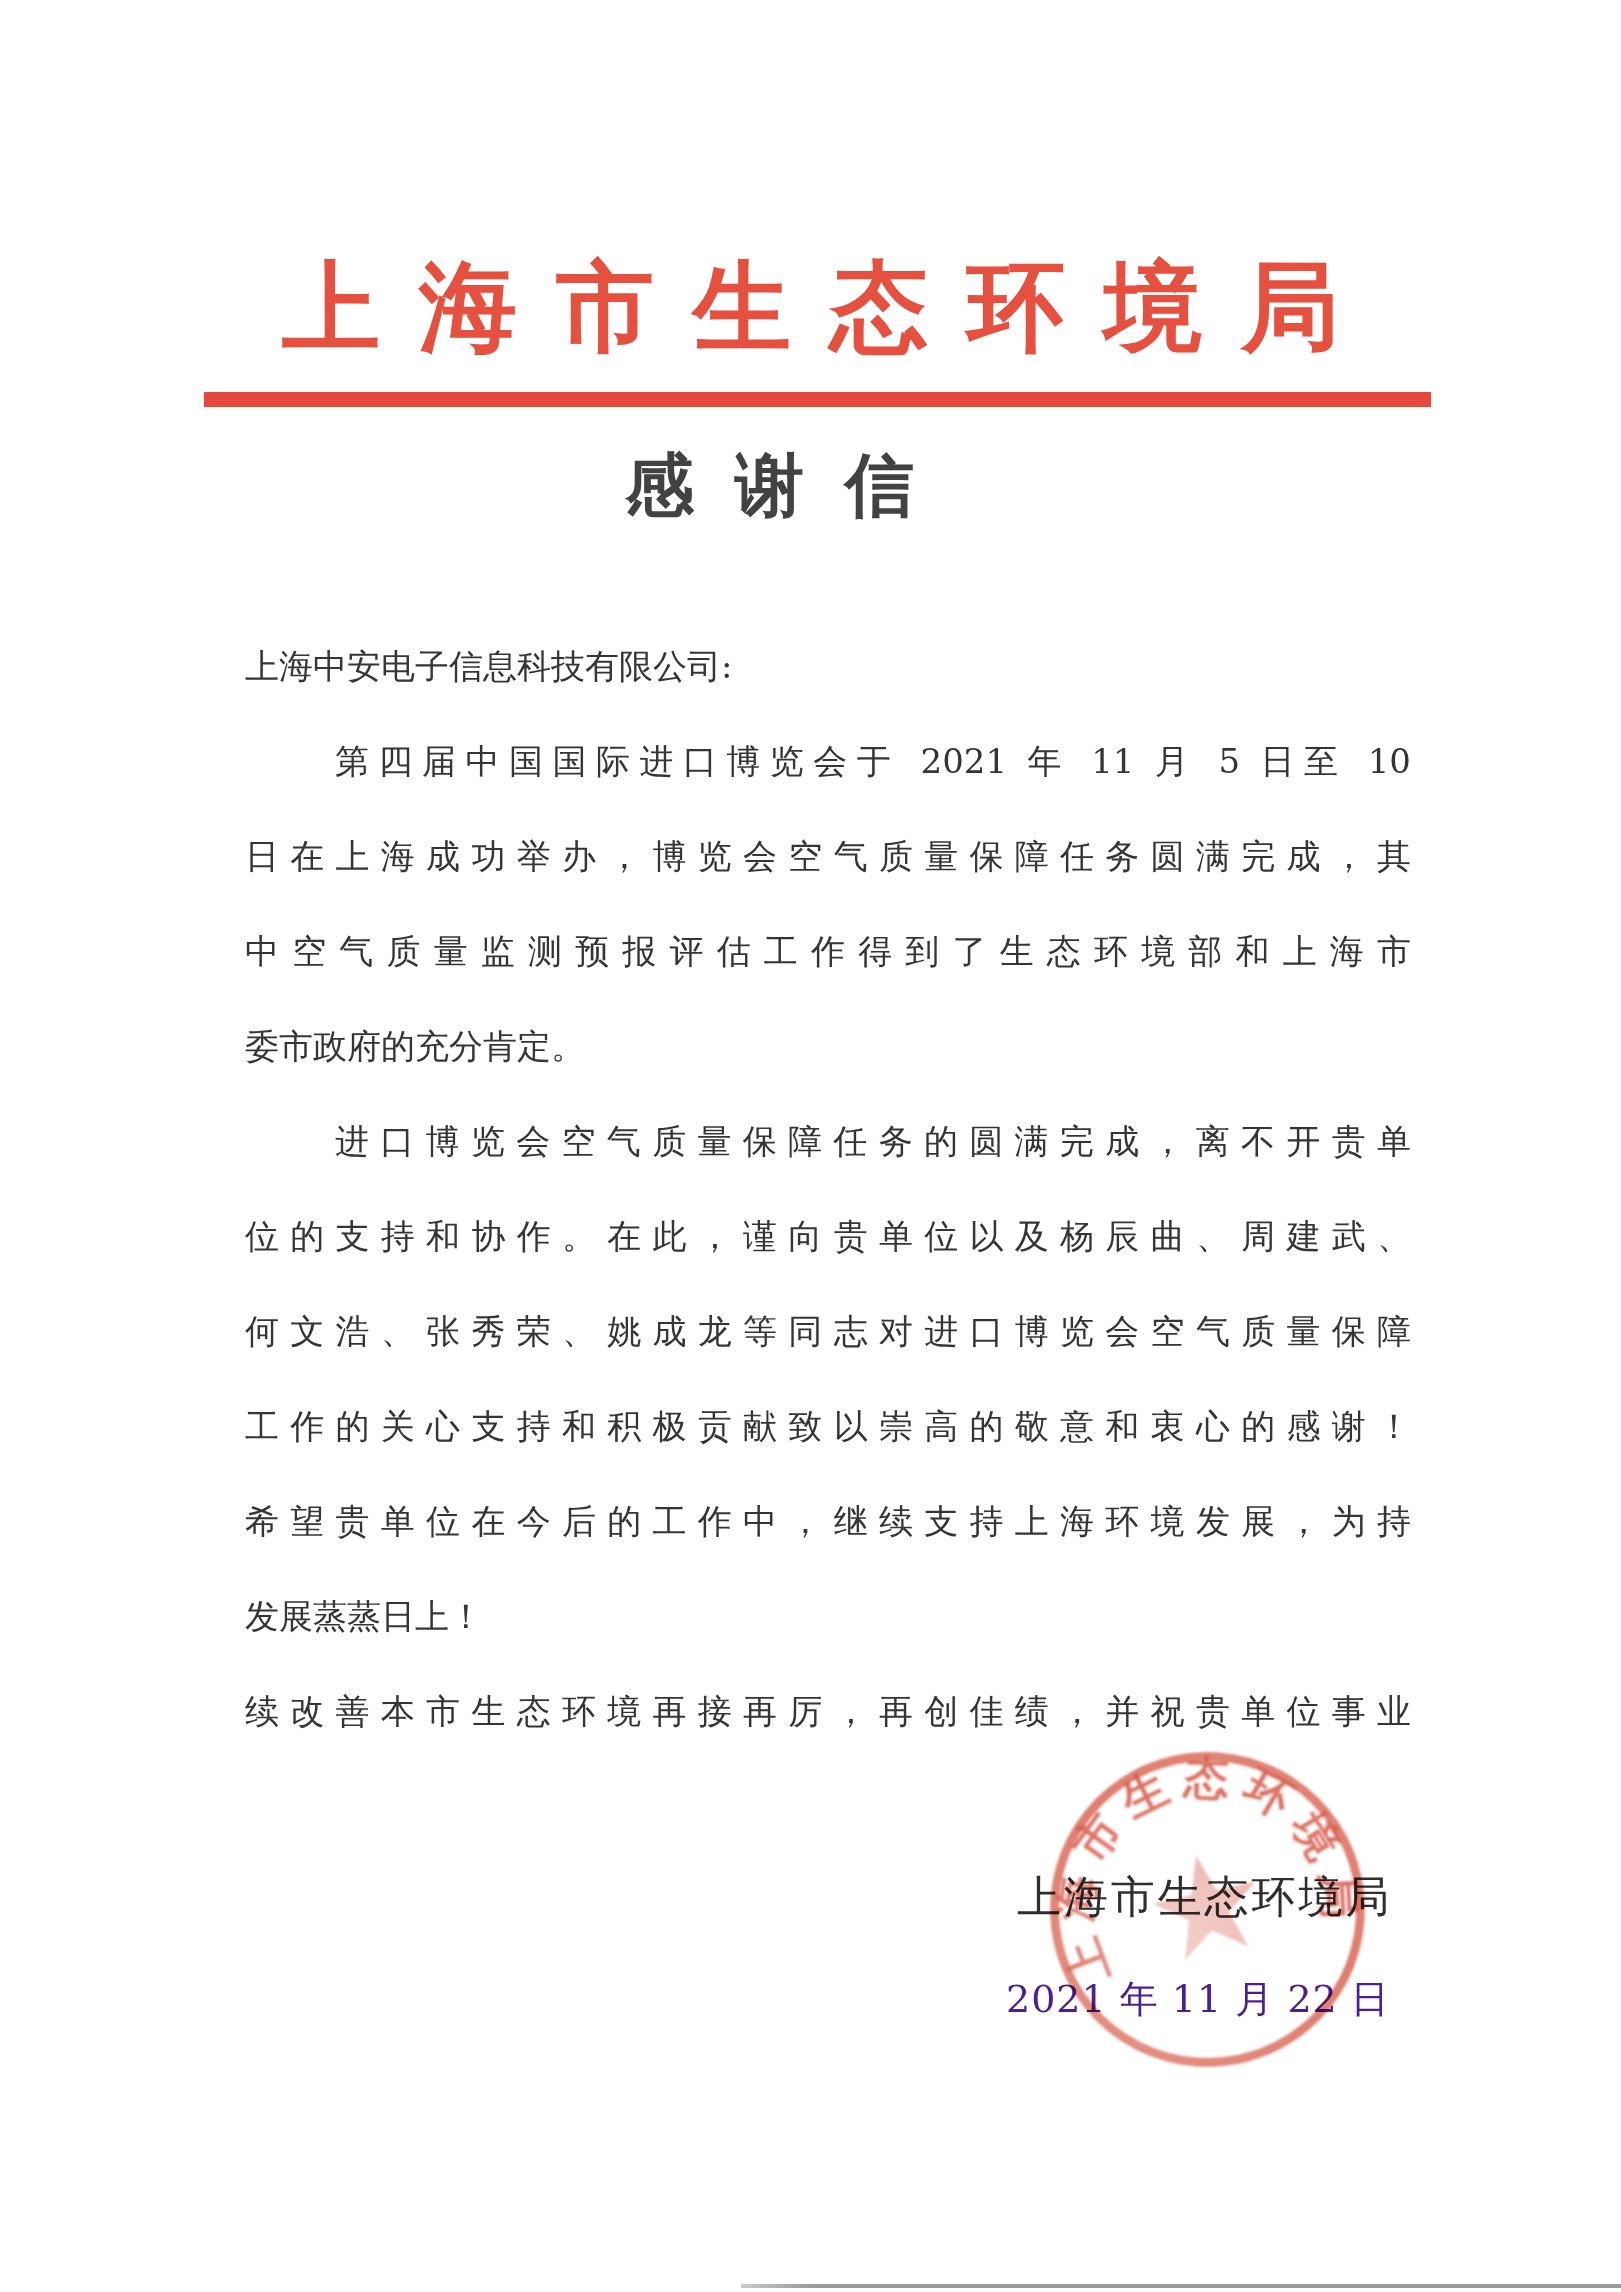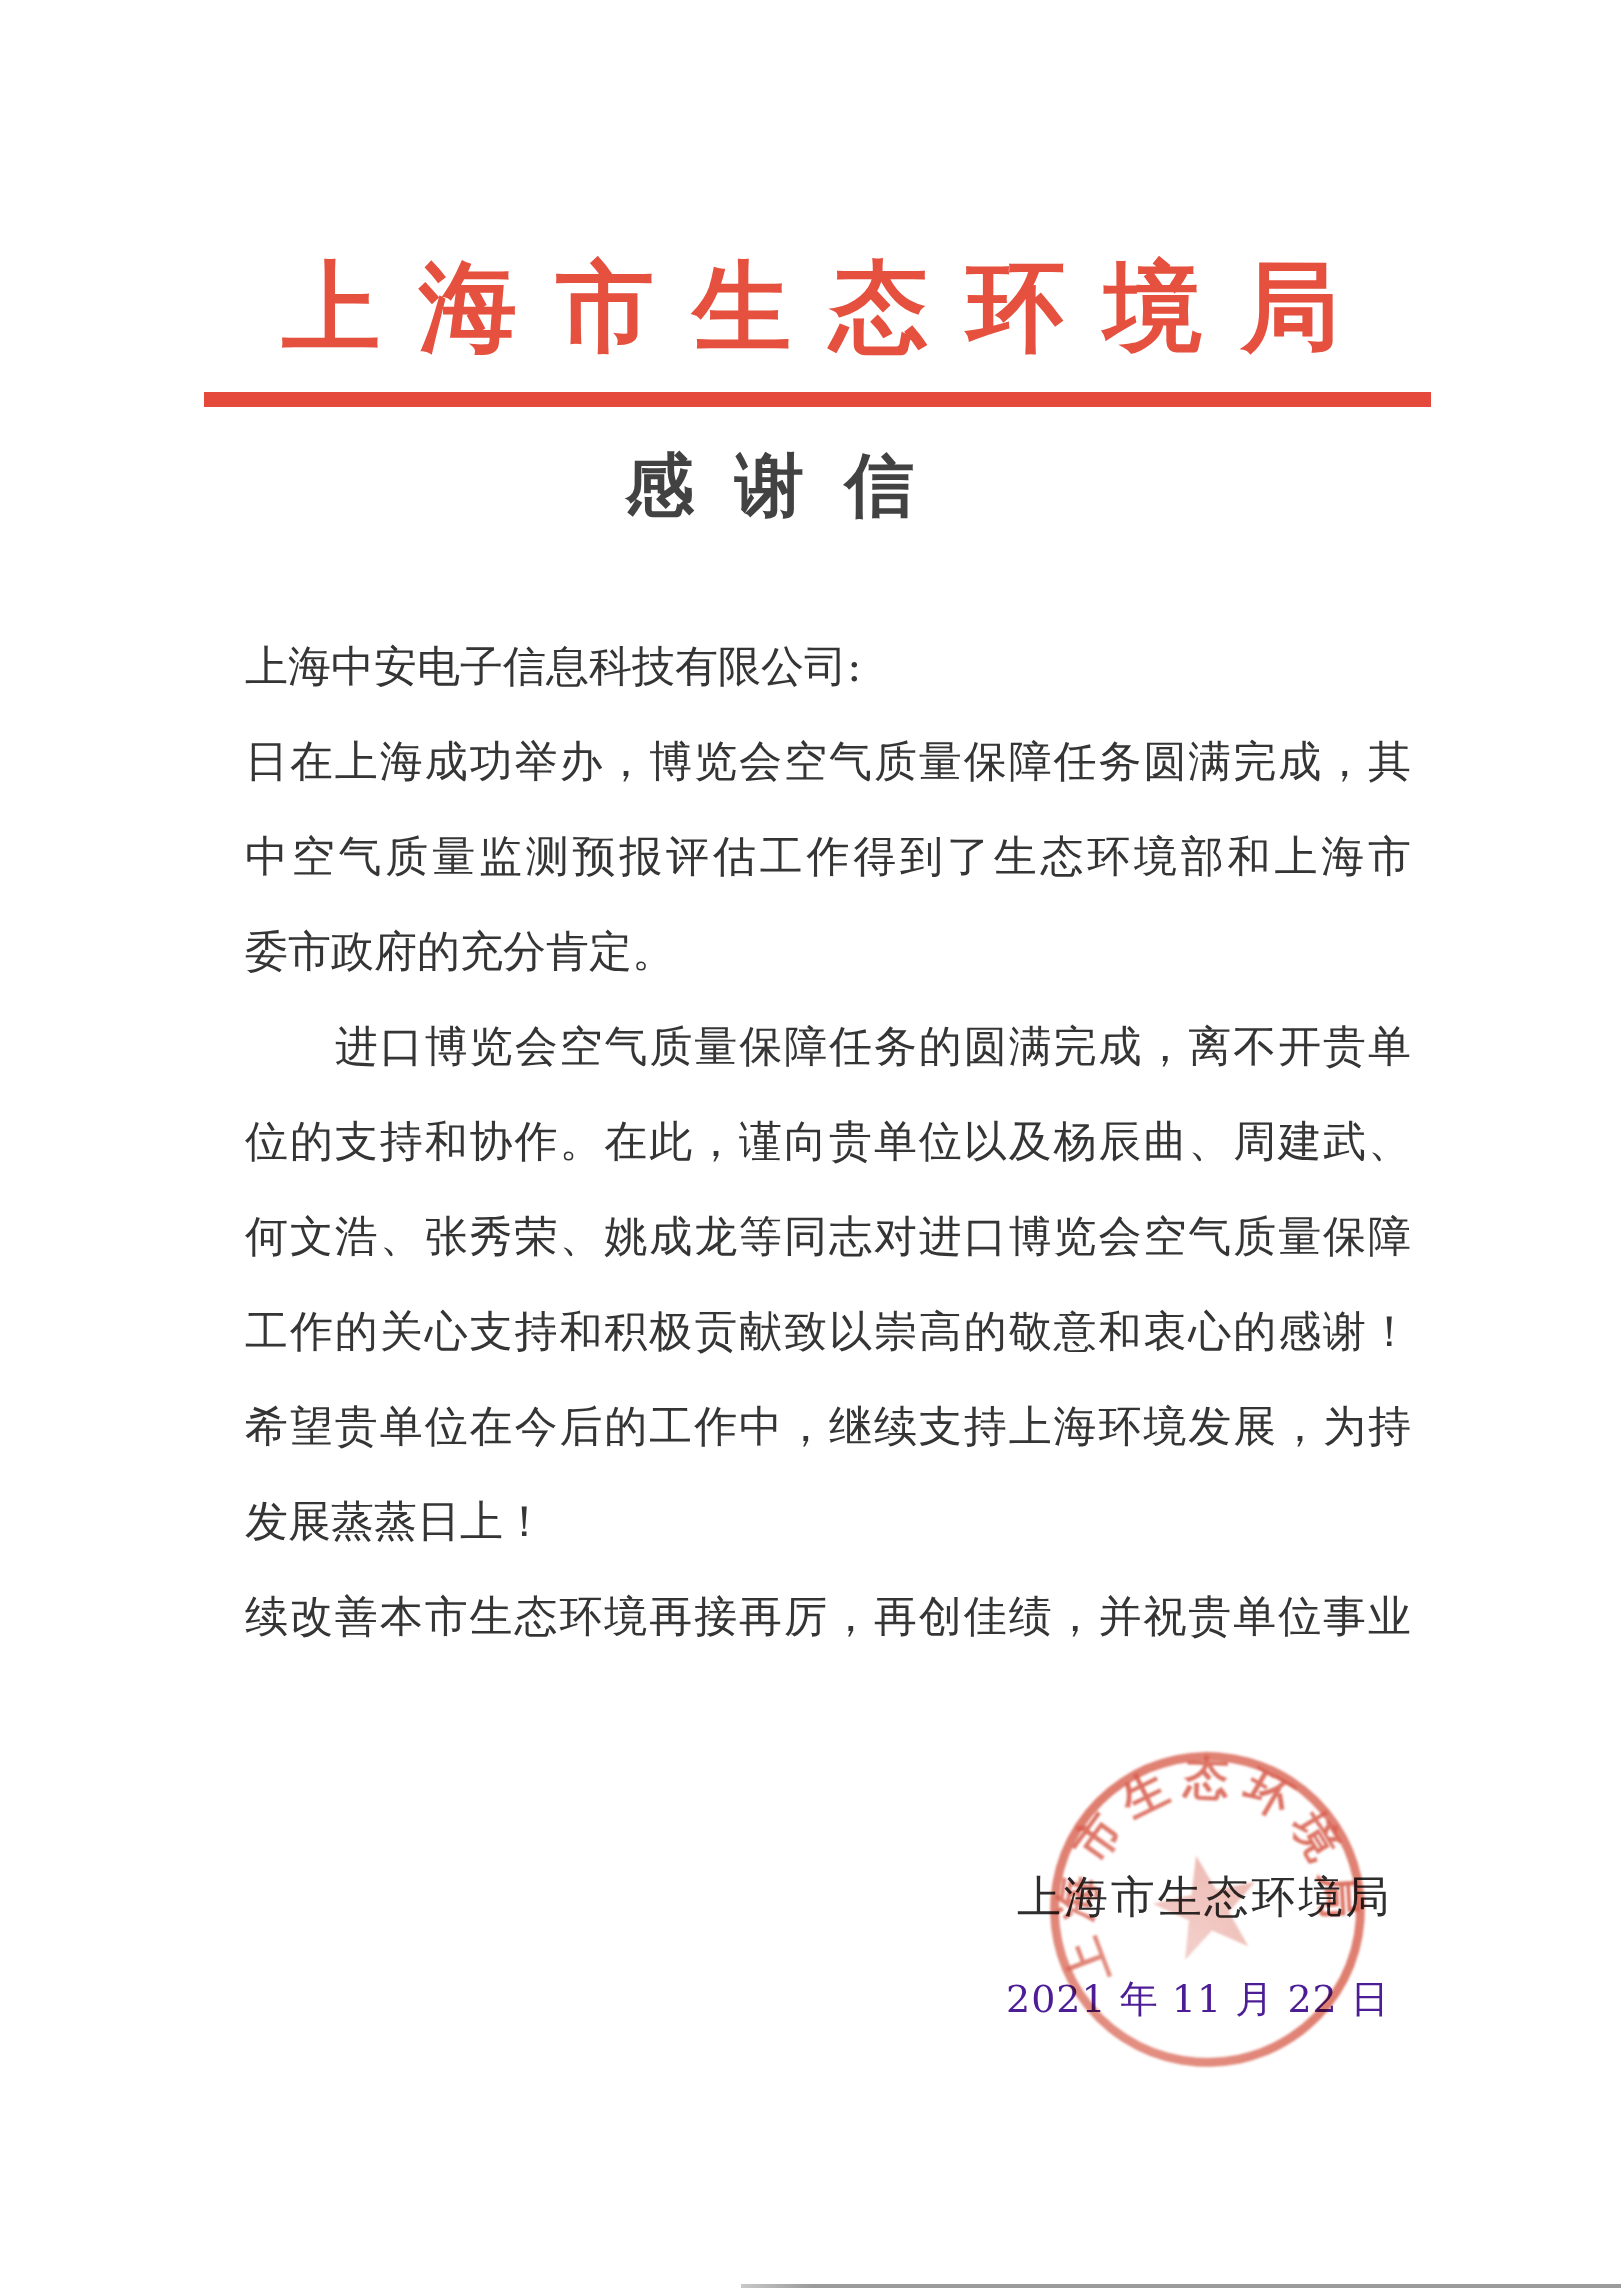--- a/index.html
+++ b/index.html
@@ -44,21 +44,21 @@
     color:#424242;
     line-height:1.1;
     white-space:nowrap;
   }
   
   .body-block{
     position:absolute;
     top:619px;left:245px;
     width:1166px;
     color:#353535;
-    font-size:43px;
+    font-size:34px;
     line-height:95px;
   }
   .body-line{
     text-align:justify;
     text-align-last:justify;
     height:95px;
     white-space:nowrap;
   }
   .body-line.no-justify{
     text-align-last:left;
@@ -106,20 +106,21 @@
 
 <div class="page">
 
   <div class="org-name">上海市生态环境局</div>
   <div class="red-rule"></div>
 
   <div class="letter-title">感谢信</div>
 
   <div class="body-block">
     <div class="body-line no-justify">上海中安电子信息科技有限公司:</div>
+    <div class="body-line indent">第四届中国国际进口博览会于 2021 年 11 月 5 日至 10</div>
     <div class="body-line">日在上海成功举办，博览会空气质量保障任务圆满完成，其</div>
     <div class="body-line">中空气质量监测预报评估工作得到了生态环境部和上海市</div>
     <div class="body-line no-justify">委市政府的充分肯定。</div>
     <div class="body-line indent">进口博览会空气质量保障任务的圆满完成，离不开贵单</div>
     <div class="body-line">位的支持和协作。在此，谨向贵单位以及杨辰曲、周建武、</div>
     <div class="body-line">何文浩、张秀荣、姚成龙等同志对进口博览会空气质量保障</div>
     <div class="body-line">工作的关心支持和积极贡献致以崇高的敬意和衷心的感谢！</div>
     <div class="body-line">希望贵单位在今后的工作中，继续支持上海环境发展，为持</div>
     <div class="body-line no-justify">发展蒸蒸日上！</div>
     <div class="body-line">续改善本市生态环境再接再厉，再创佳绩，并祝贵单位事业</div>

